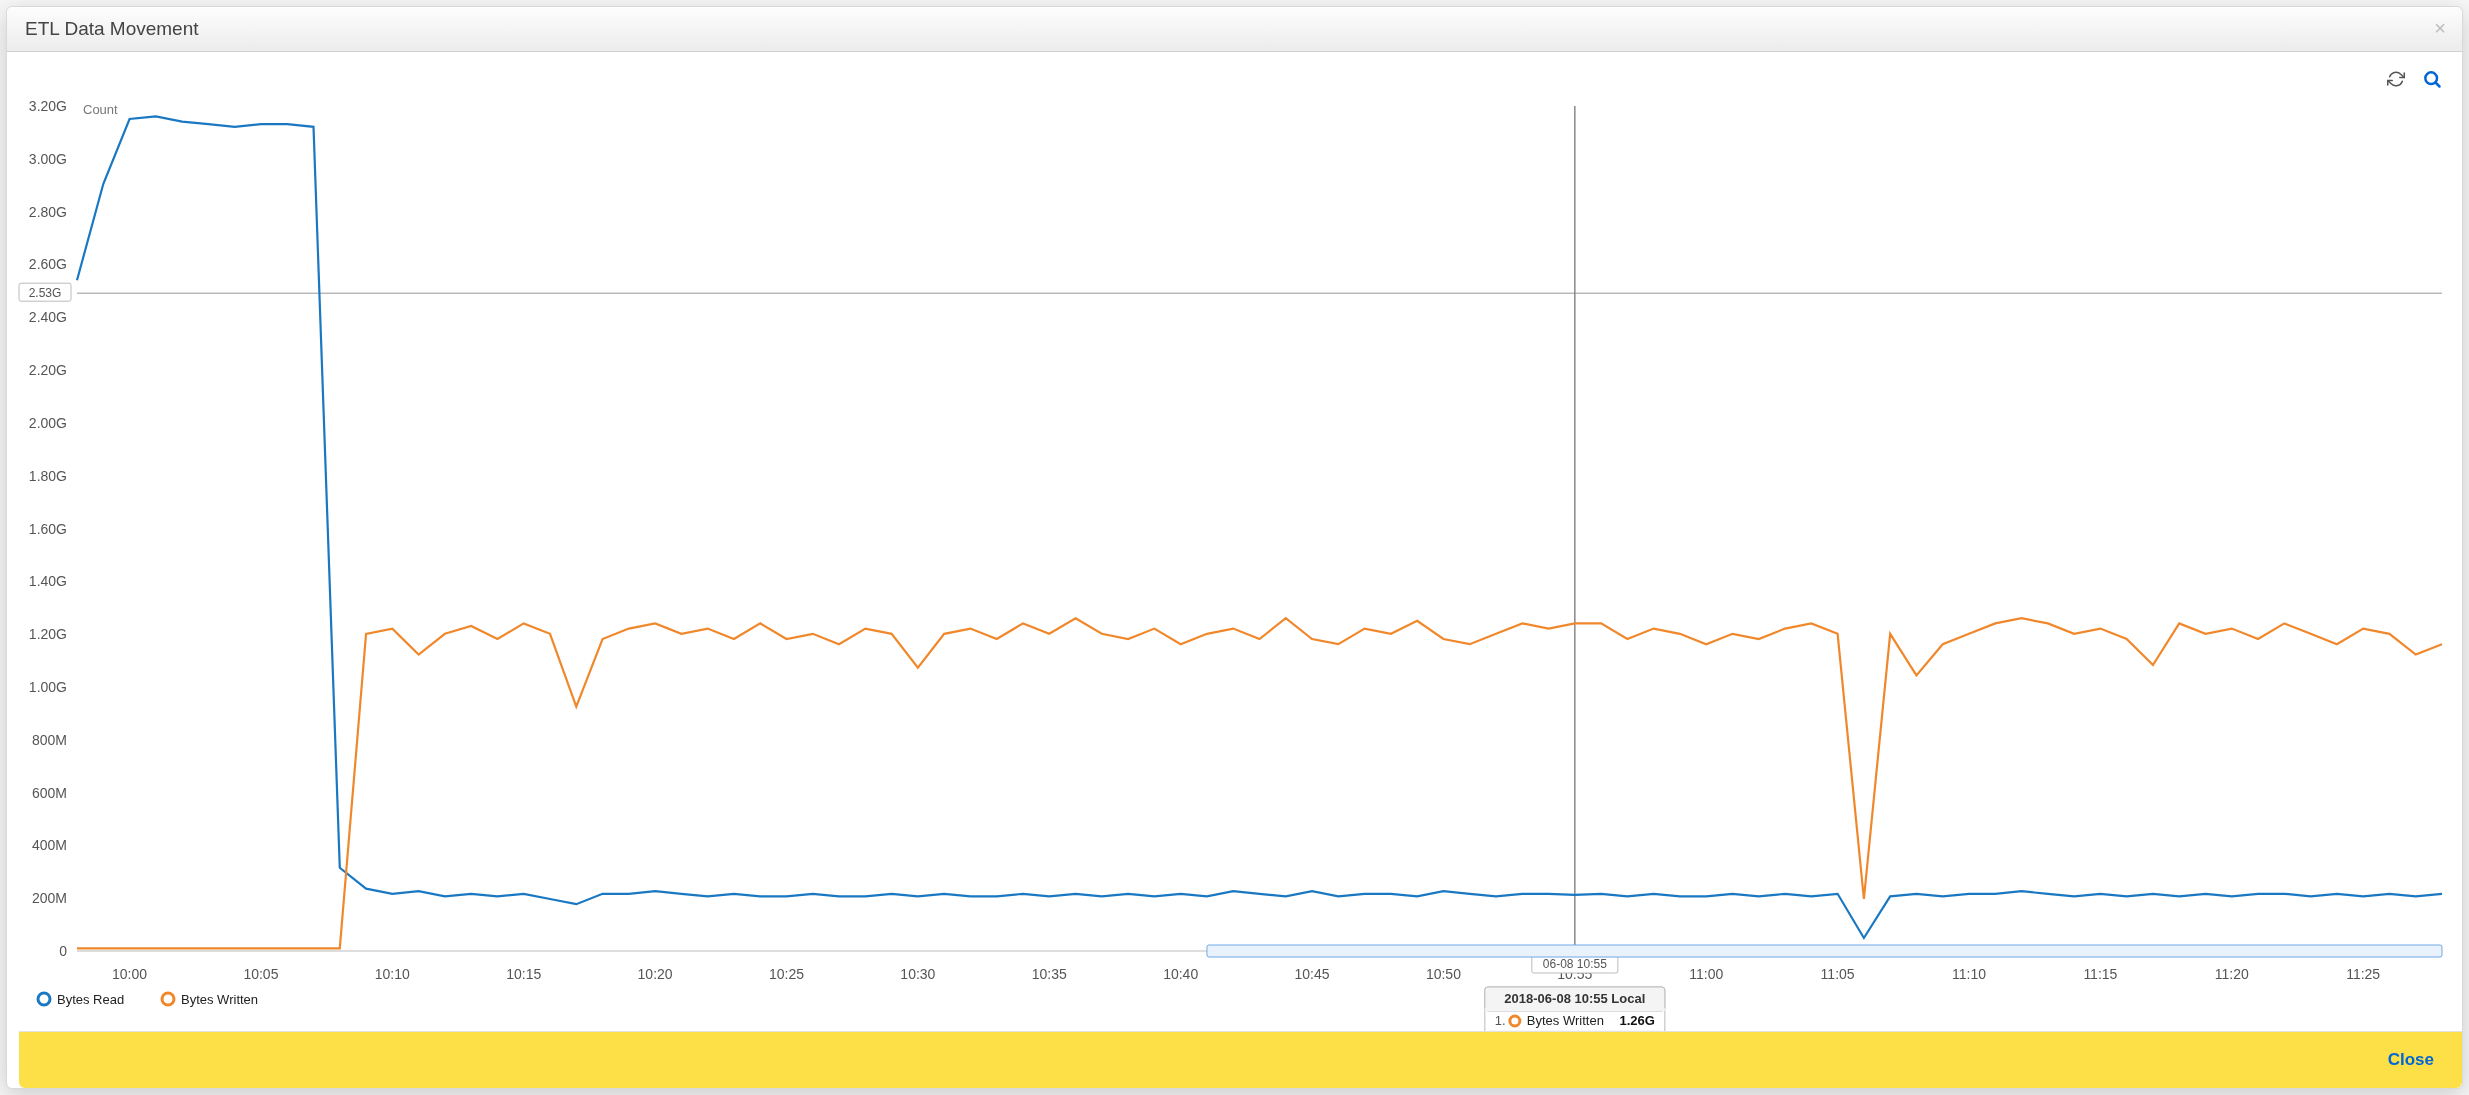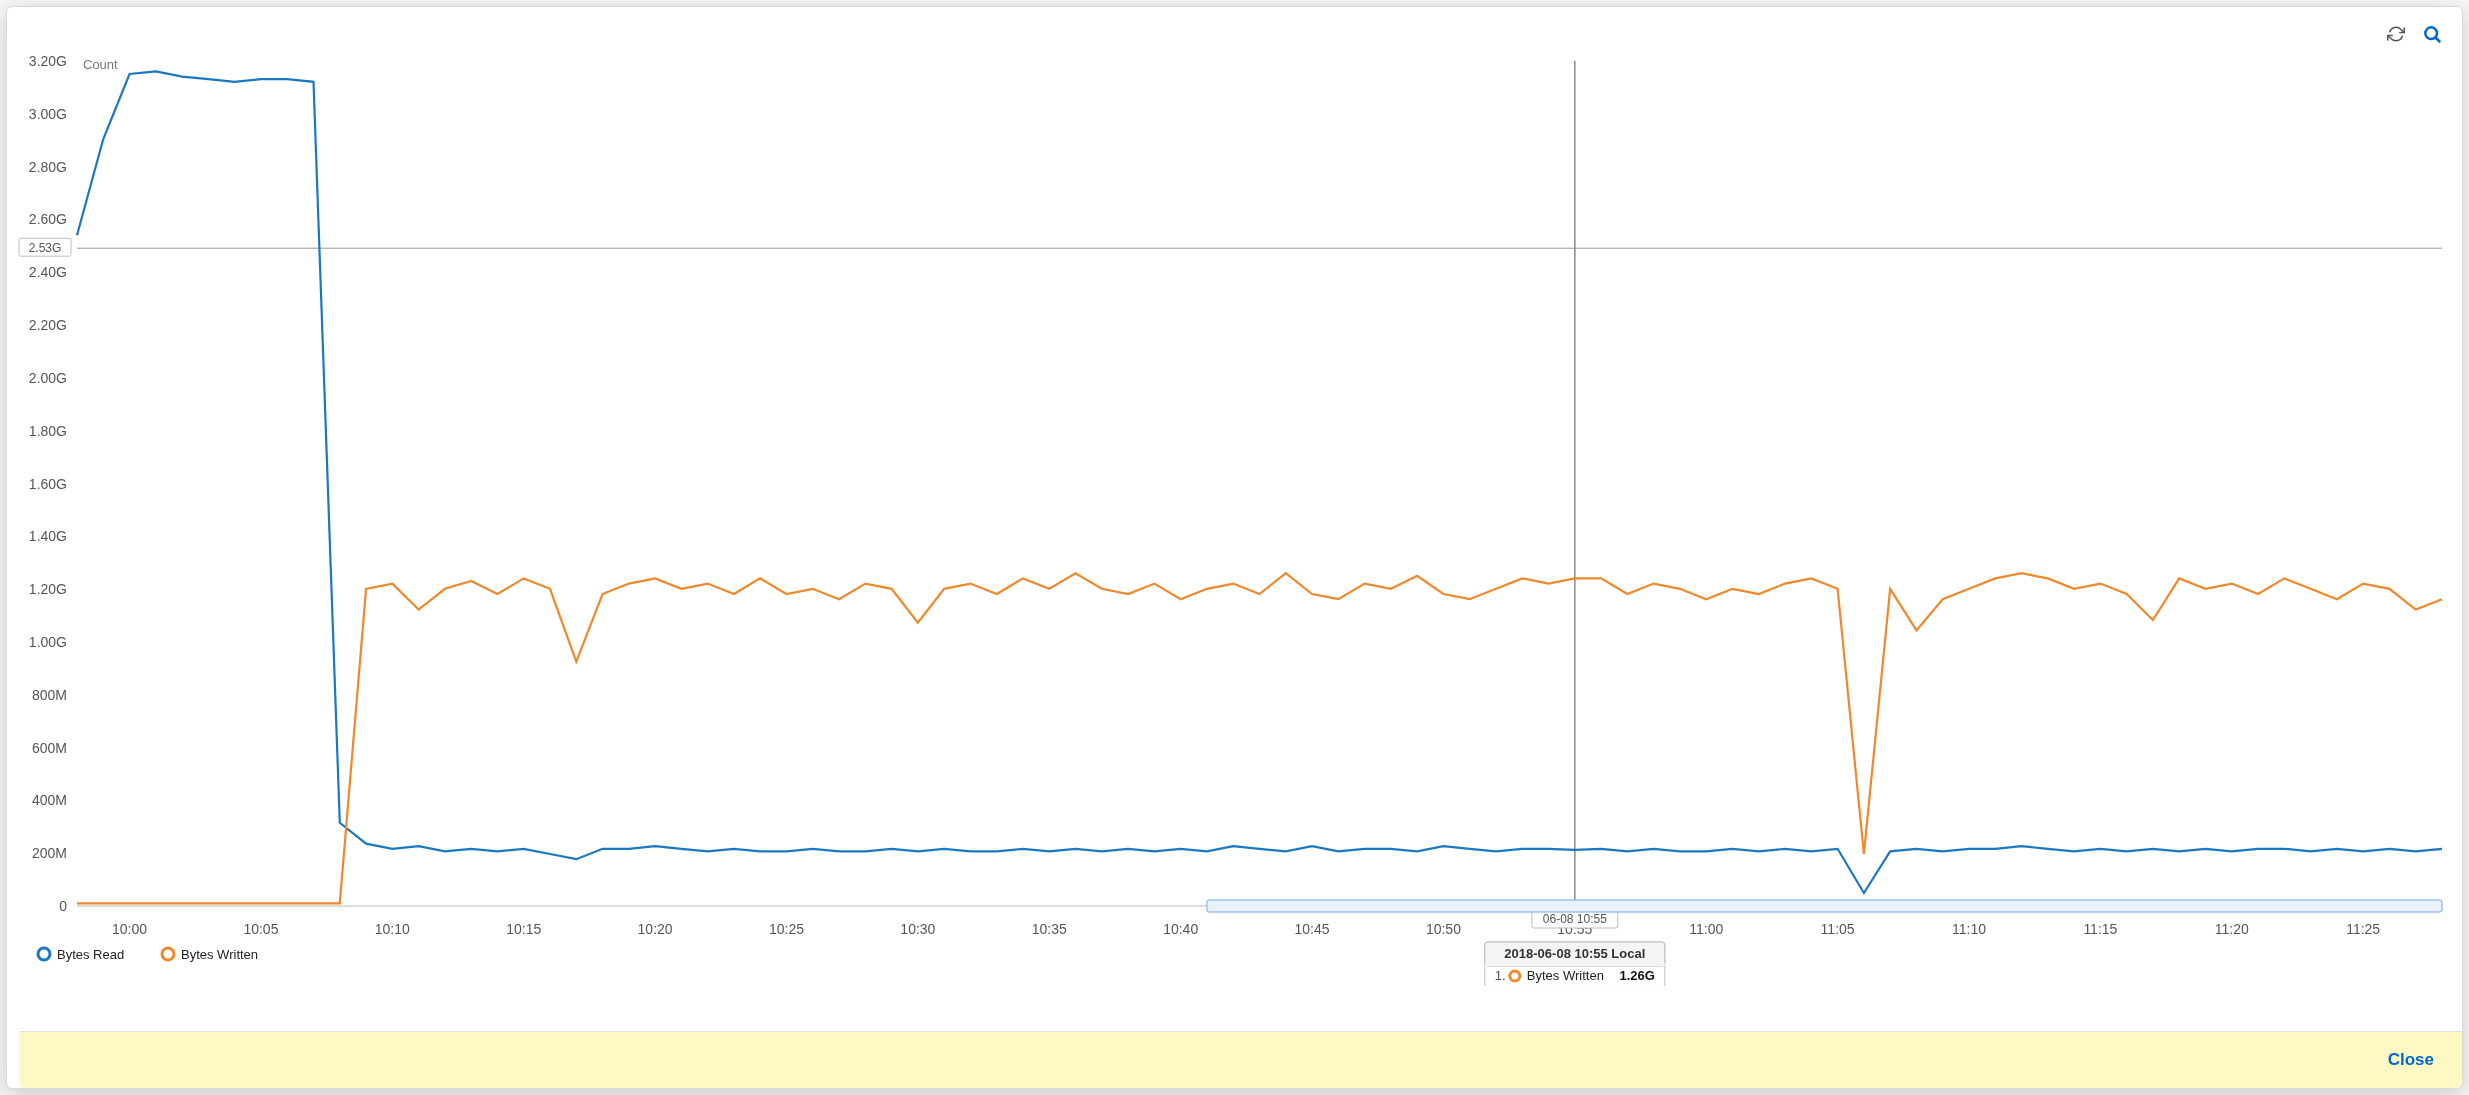--- a/index.html
+++ b/index.html
@@ -68,21 +68,21 @@
   .chart-area {
     flex: 1;
     position: relative;
   }
   svg.chart {
     position: absolute;
     inset: 0;
   }
   .footer {
     height: 56px;
-    background: #fef9c3;
+    background: #fde047;
     border-top: 1px solid #e2e2e2;
     border-radius: 0 0 6px 6px;
     display: flex;
     justify-content: flex-end;
     align-items: center;
     padding: 0 28px;
     margin-left: 12px;
   }
   .footer .close-btn {
     color: #0066d6;
@@ -113,20 +113,24 @@
   .y-marker-label {
     font-size: 12px;
     fill: #555;
   }
 </style>
 </head>
 <body>
 
 <div class="modal">
 
+  <div class="titlebar">
+    <h1>ETL Data Movement</h1>
+    <span class="close-x">×</span>
+  </div>
 
   <div class="toolbar">
     <span class="icon">
       <svg width="18" height="18" viewBox="0 0 24 24" fill="none" stroke="#555" stroke-width="2" stroke-linecap="round" stroke-linejoin="round">
           <polyline points="23 4 23 10 17 10"></polyline>
           <polyline points="1 20 1 14 7 14"></polyline>
           <path d="M3.51 9a9 9 0 0 1 14.85-3.36L23 10M1 14l4.64 4.36A9 9 0 0 0 20.49 15"></path>
         </svg>
     </span>
     <span class="icon">

